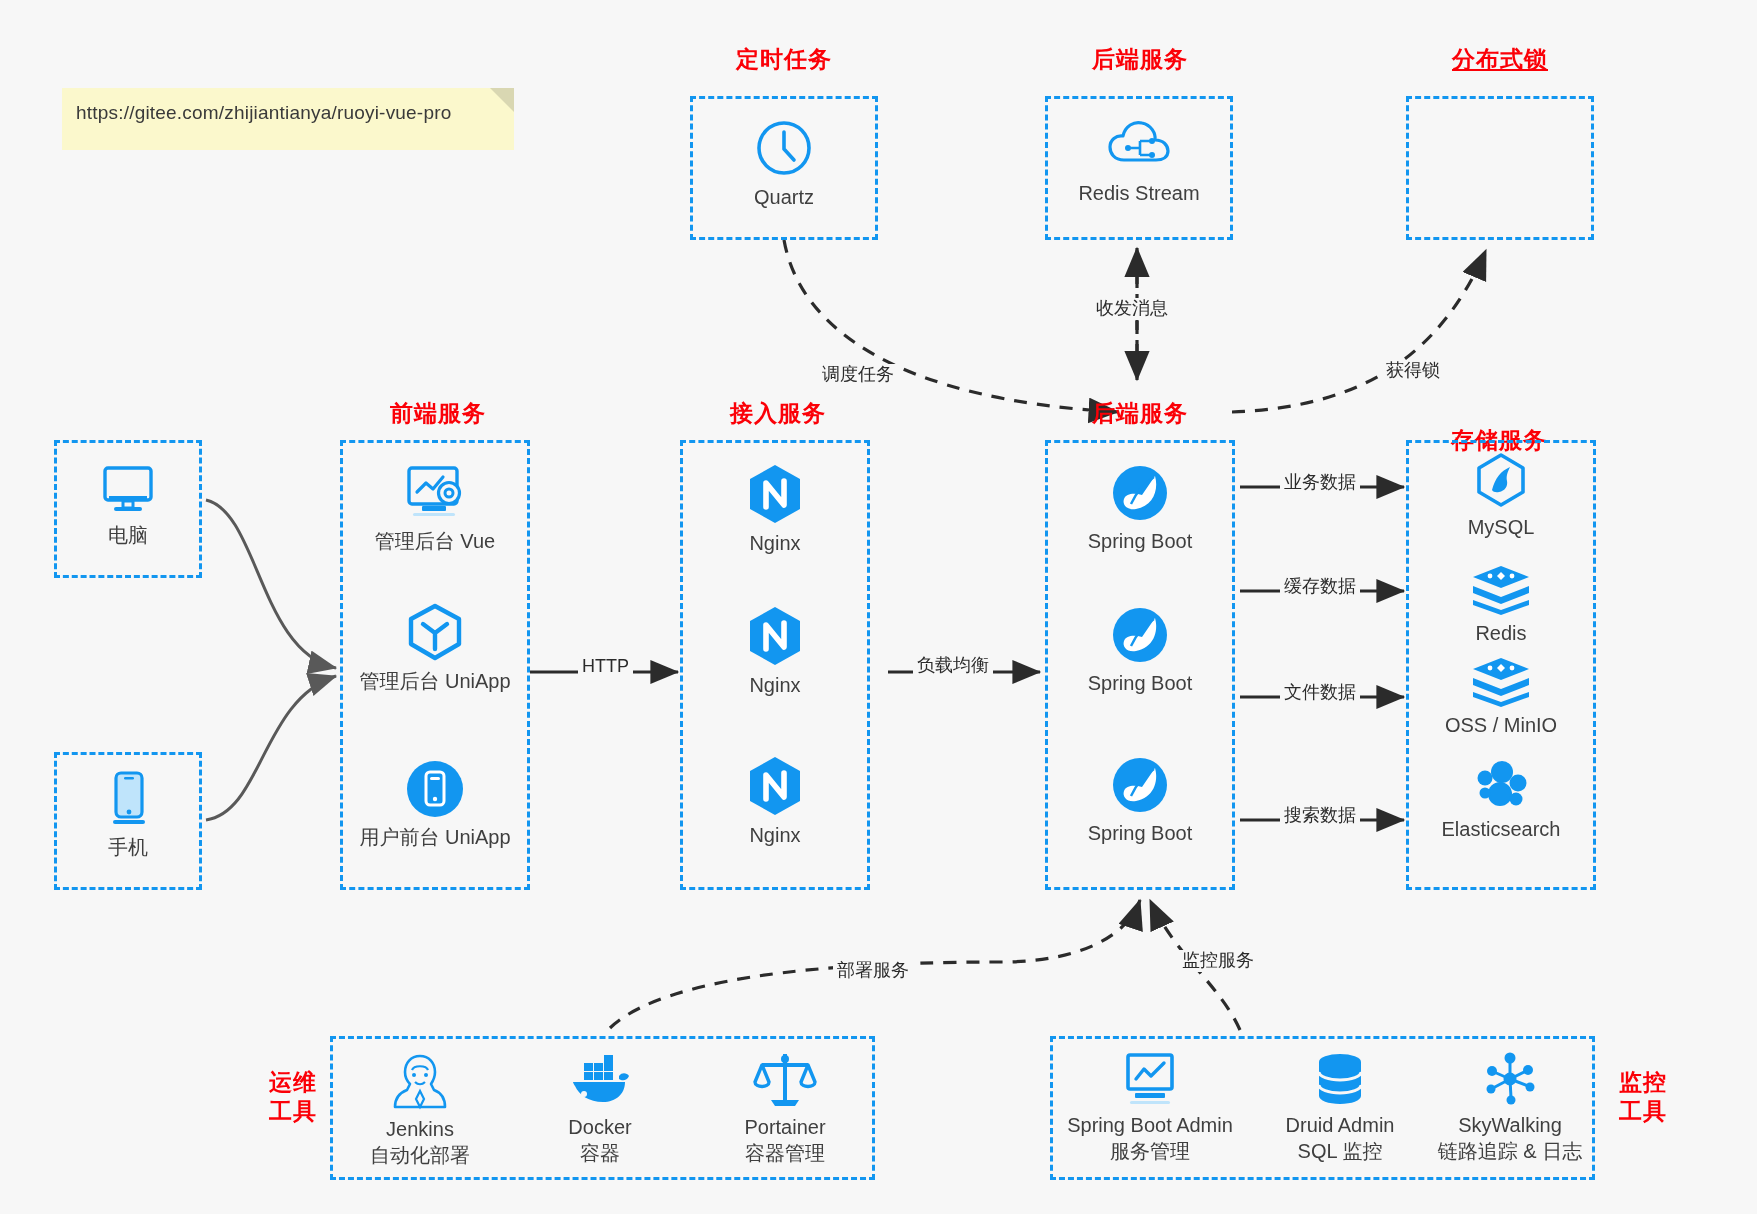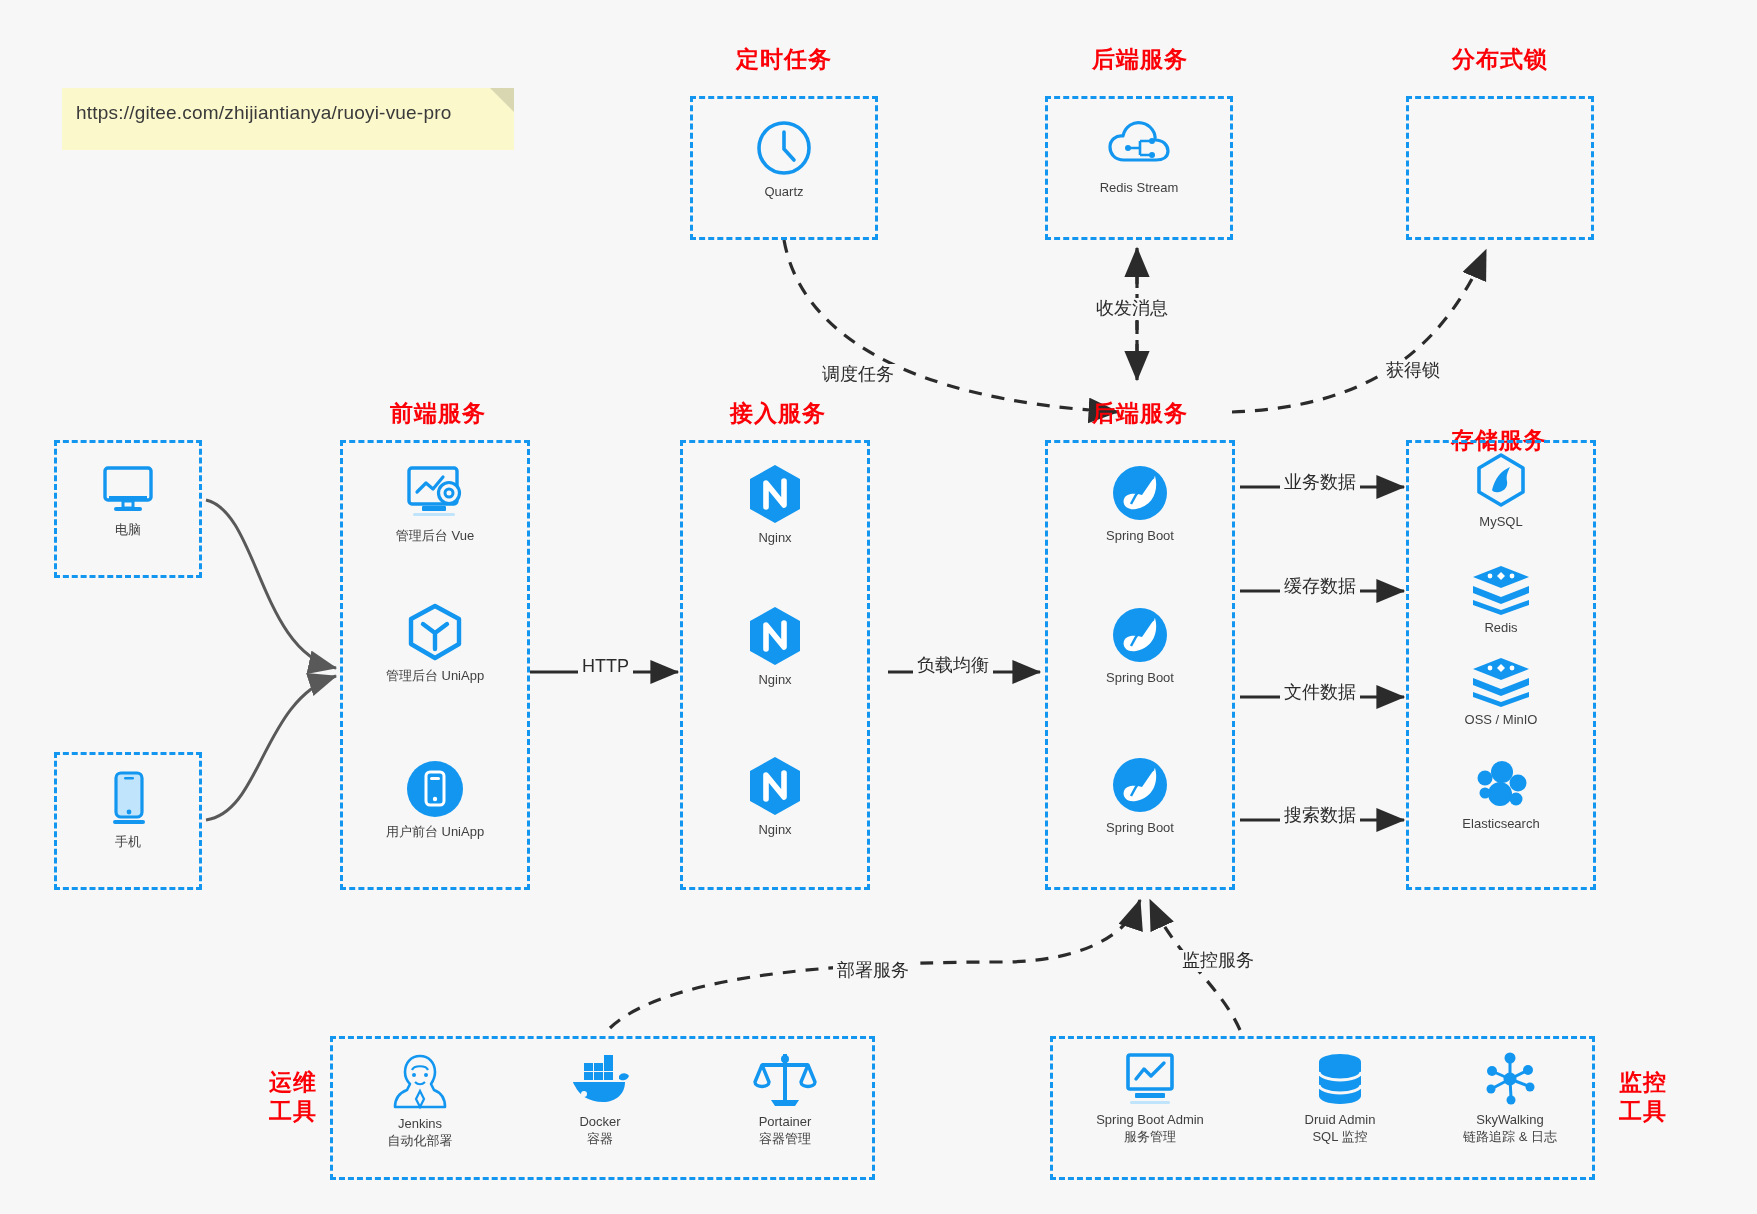--- a/index.html
+++ b/index.html
@@ -34,21 +34,21 @@
 
   
   .dbox{
     position:absolute;box-sizing:border-box;
     border:3px dashed #1296f0;background:transparent;
   }
 
   
   .node{position:absolute;text-align:center;}
   .node .cap{
-    font-size:13px;color:#3f3f3f;white-space:nowrap;margin-top:4px;line-height:1.3;
+    font-size:20px;color:#3f3f3f;white-space:nowrap;margin-top:4px;line-height:1.3;
   }
   .node .cap .sub{display:block;}
   .icon{display:block;margin:0 auto;}
 
   
   .elabel{
     position:absolute;font-size:18px;color:#2b2b2b;background:#f7f7f7;
     padding:0 4px;white-space:nowrap;line-height:1.2;
   }
 </style>
@@ -125,21 +125,21 @@
       <path d="M18 44 C8 44 4 37 4 31 C4 24 10 19 17 20 C19 10 28 5 36 7 C45 9 50 17 49 24 C57 24 62 29 62 35 C62 41 57 44 50 44 Z" fill="none" stroke="#1296f0" stroke-width="3.2" stroke-linejoin="round"></path>
       <path d="M24 32 H34 M34 25 H44 M34 39 H44" stroke="#1296f0" stroke-width="2.6" fill="none"></path>
       <path d="M34 25 V39" stroke="#1296f0" stroke-width="2.6" fill="none"></path>
       <circle cx="22" cy="32" r="3" fill="#1296f0"></circle>
       <circle cx="46" cy="25" r="3" fill="#1296f0"></circle>
       <circle cx="46" cy="39" r="3" fill="#1296f0"></circle>
     </svg>
     <div class="cap">Redis Stream</div>
   </div>
 
-  <div class="gtitle" style="left:1400px;top:44px;width:200px;">分布式锁</div>
+  <div class="gtitle" style="left:1400px;top:44px;width:200px;text-decoration:underline;">分布式锁</div>
   <div class="dbox" style="left:1406px;top:96px;width:188px;height:144px;"></div>
 
   <div class="dbox" style="left:54px;top:440px;width:148px;height:138px;"></div>
   <div class="node" style="left:62px;top:460px;width:132px;">
     <svg class="icon" width="62" height="58" viewBox="0 0 62 58">
       <rect x="8" y="8" width="46" height="32" rx="3" fill="none" stroke="#1296f0" stroke-width="3.4"></rect>
       <rect x="12" y="36" width="38" height="5" fill="#1296f0"></rect>
       <rect x="26" y="41" width="10" height="7" fill="none" stroke="#1296f0" stroke-width="3"></rect>
       <rect x="17" y="47" width="28" height="4" rx="2" fill="#1296f0"></rect>
     </svg>

